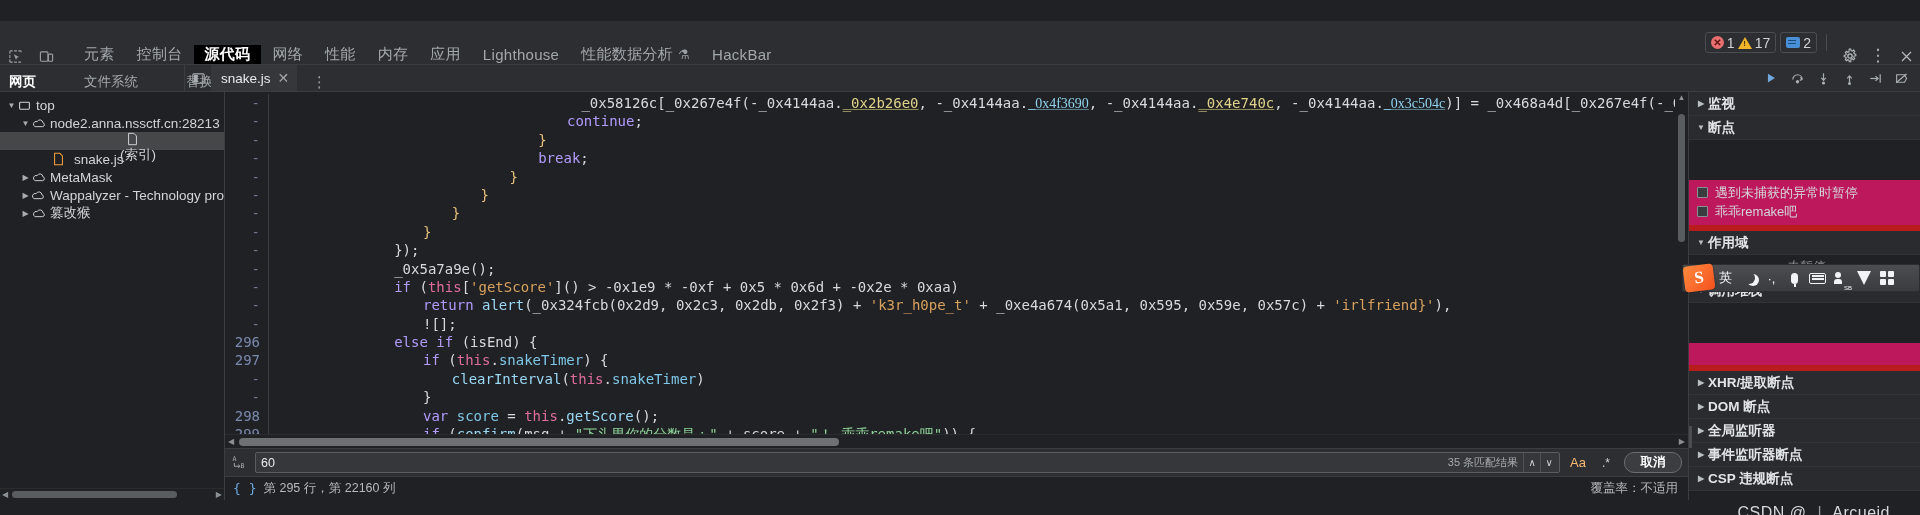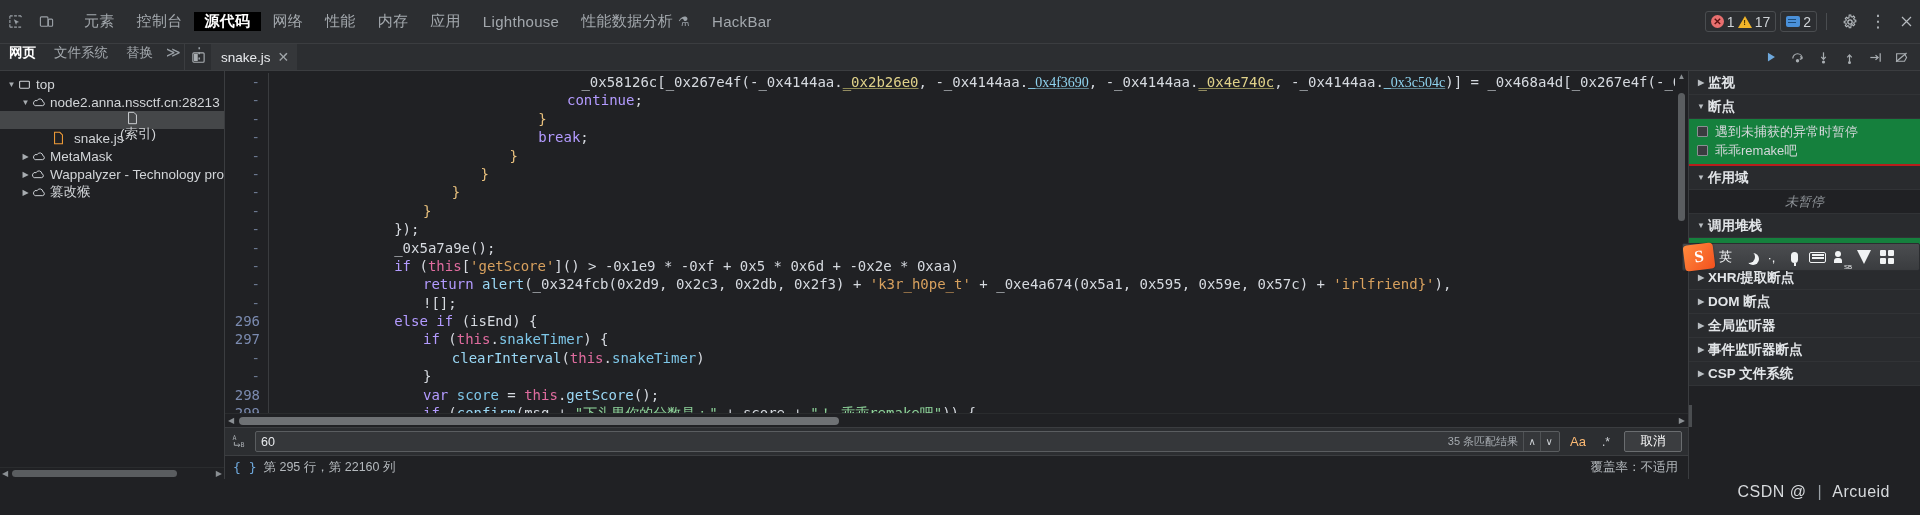--- a/index.html
+++ b/index.html
@@ -11,24 +11,25 @@
   }
   #app {
     position: relative;
     width: 1920px; height: 515px;
     background: #202124;
     color: #c9cdd1;
   }
 
   
   .top-bar {
-    display: flex; align-items: center;
+    display: flex; align-items: flex-end;
     height: 44px;
     background: #2c2e31;
     border-bottom: 1px solid #3b3d40;
+    margin-top: 21px;
   }
   .tb-icon-btn {
     width: 31px; display: flex; align-items: center; justify-content: center;
     color: #9aa0a6;
   }
   .tb-icon-btn svg { display: block; }
   .tb-sep {
     width: 1px; margin: 7px 5px; background: #4a4d50;
   }
   .panel-tabs { display: flex; align-items: stretch; }
@@ -91,21 +92,21 @@
   }
   .dots-v { font-size: 17px; line-height: 1; letter-spacing: 0; }
 
   
   .sub-bar {
     display: flex; align-items: stretch;
     height: 27px;
     background: #2c2e31;
     border-bottom: 1px solid #3b3d40;
   }
-  .nav-tabs { display: flex; align-items: flex-start; width: 184px; }
+  .nav-tabs { display: flex; align-items: flex-end; width: 184px; gap: 30px; }
   .ntab {
     display: flex; align-items: center; padding: 0 9px;
     font-size: 13.5px; color: #a3a8ad; white-space: nowrap;
   }
   .ntab.selected { color: #ffffff; font-weight: 700; }
   .chev-more { display: flex; align-items: center; padding: 0 4px; color: #9aa0a6; font-size: 14px; }
   .dots-more { display: flex; align-items: center; padding: 0 7px; color: #9aa0a6; font-size: 15px; }
   .sub-sep { width: 1px; background: #3b3d40; }
   .editor-tab-strip { display: flex; align-items: stretch; flex: 1; }
   .panel-collapse-btn {
@@ -247,22 +248,22 @@
   .match-count { font-size: 11px; color: #a6abb0; padding: 0 5px; white-space: nowrap; margin-left: 28px; }
   .sbtn {
     width: 17px; height: 19px; display: flex; align-items: center; justify-content: center;
     color: #cfd3d7; font-size: 10px;
     border-left: 1px solid #4f5255;
   }
   .aa-btn { padding: 0 6px; color: #fdba74; font-size: 13px; display:flex; align-items:center; }
   .regex-btn { padding: 0 6px; color: #cfd3d7; font-size: 12px; display:flex; align-items:center; }
   .cancel-btn {
     height: 21px; min-width: 58px;
-    background: #3b3d40; border: 1px solid #6a6d70; border-radius: 2px;
-    color: #ffffff; font-size: 12.5px; font-weight: 400;
+    background: #3b3d40; border: 1px solid #6a6d70; border-radius: 10px;
+    color: #ffffff; font-size: 12.5px; font-weight: 700;
     display: flex; align-items: center; justify-content: center;
     margin-left: 4px;
   }
 
   
   .status-bar {
     height: 24px; background: #202124;
     border-top: 1px solid #3b3d40;
     display: flex; align-items: center;
     padding: 0 10px 0 8px;
@@ -278,21 +279,21 @@
     position: relative; overflow: hidden;
   }
   .accordion-head {
     display: flex; align-items: center;
     height: 24px; padding-left: 5px;
     font-size: 13.5px; color: #e2e5e8; font-weight: 700;
     border-bottom: 1px solid #313336;
     background: #292b2e;
   }
   .accordion-head .tw2 { width: 14px; font-size: 8px; color: #b9bec2; display:flex; justify-content:center; }
-  .acc-body { border-bottom: 2px solid #b91c1c; background: #15803d; }
+  .acc-body { border-bottom: 6px solid #b91c1c; background: #be185d; margin-top: 40px; }
   .cb-row {
     display: flex; align-items: center; gap: 7px;
     height: 19px; padding-left: 8px;
     font-size: 13px; color: #d3d6d9;
   }
   .cbx {
     width: 11px; height: 11px; border: 1px solid #8a8f93; border-radius: 1px;
     background: #3a3c3f;
   }
   .empty-note {
@@ -704,21 +705,21 @@
       <div class="accordion-head">
         <span class="tw2">▶</span>
         <span>全局监听器</span>
       </div>
       <div class="accordion-head">
         <span class="tw2">▶</span>
         <span>事件监听器断点</span>
       </div>
       <div class="accordion-head">
         <span class="tw2">▶</span>
-        <span>CSP 文件系统</span>
+        <span>CSP 违规断点</span>
       </div>
 
       <div class="side-scroll-mark"></div>
     </div>
   </div>
 
   <div class="ime-bar">
     <div class="ime-logo">S</div>
     <div class="ime-item">英</div>
     <div class="ime-item">

